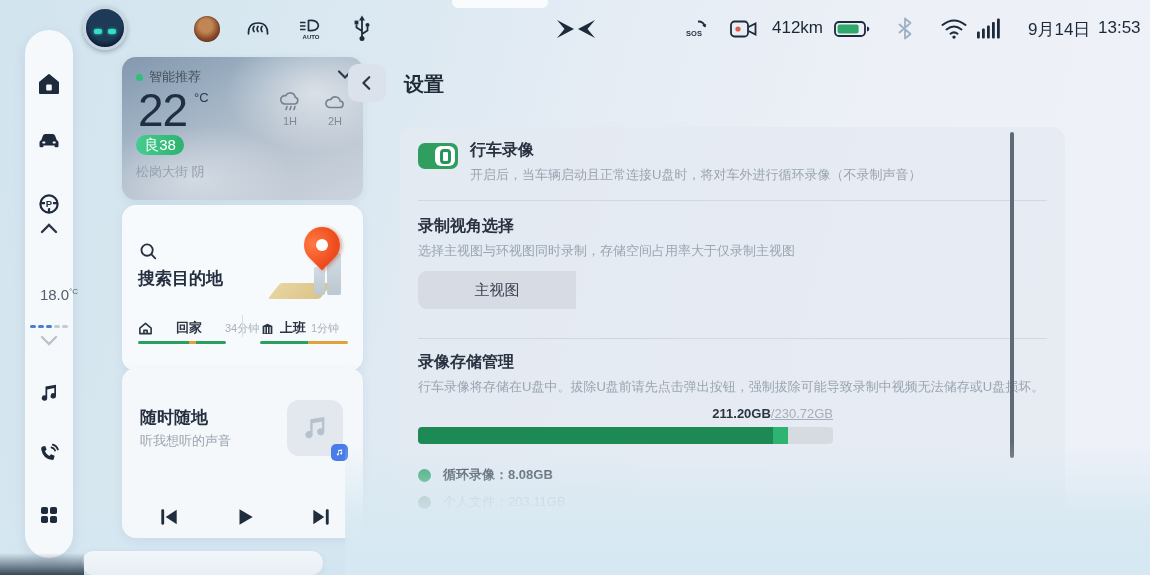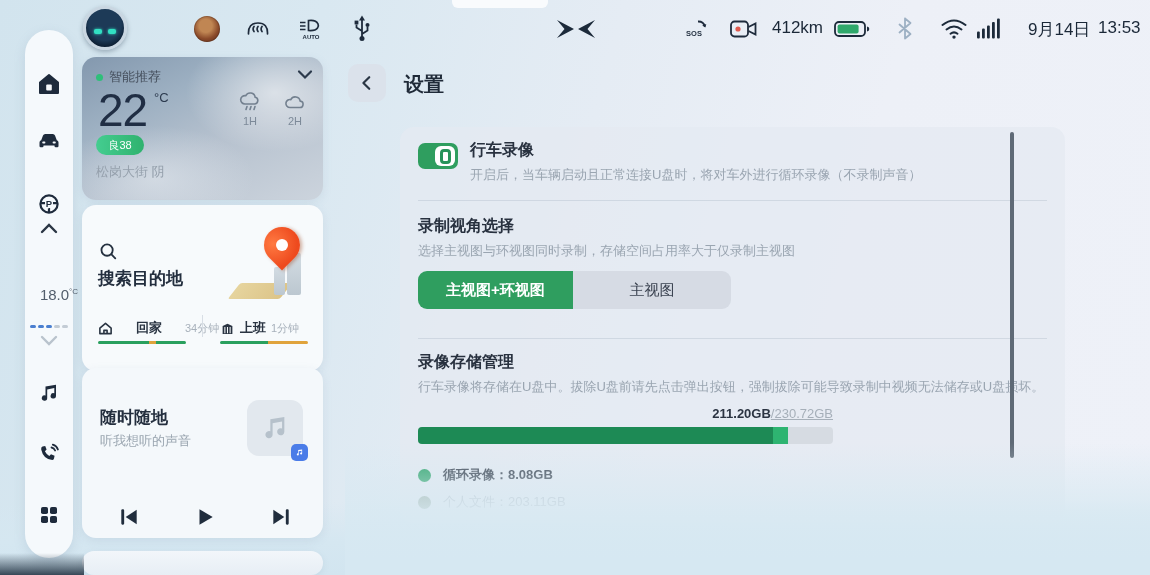--- a/index.html
+++ b/index.html
@@ -26,35 +26,35 @@
   .robot{left:83px;top:6px;width:38px;height:38px;border-radius:50%;
        background:radial-gradient(circle at 50% 40%,#1d3a57 0 54%,#0d1f33 75%);
        border:3px solid #c9d6e1;box-shadow:0 2px 5px rgba(60,80,100,.4);}
   .robot i{position:absolute;top:20px;width:8px;height:5px;border-radius:2px;background:#32e0c3;box-shadow:0 0 3px #32e0c3;}
   .robot i.l{left:8px;} .robot i.r{right:8px;}
   .avatar{left:194px;top:16px;width:26px;height:26px;border-radius:50%;
        background:radial-gradient(circle at 45% 38%,#c08653 0 30%,#8a4a2a 60%,#5a2b1a 95%);
        box-shadow:inset 0 0 0 1px rgba(0,0,0,.15);}
   .bar-txt{font-size:17px;color:#1b2838;font-weight:500;white-space:nowrap;}
   
-  .card{border-radius:14px;box-shadow:0 3px 10px rgba(120,145,170,.14);}
+  .card{border-radius:14px;box-shadow:0 3px 10px rgba(120,145,170,.14);margin-left:40px;}
   .weather{left:82px;top:57px;width:241px;height:143px;overflow:hidden;
        background:linear-gradient(155deg,#8398ae 0%,#9db0c2 30%,#b7c2cf 58%,#ccd4dd 100%);}
   .weather .cloud1{position:absolute;left:40%;top:-20%;width:80%;height:90%;border-radius:50%;
        background:radial-gradient(ellipse,rgba(255,255,255,.55),rgba(255,255,255,0) 65%);}
   .weather .cloud2{position:absolute;left:-15%;top:45%;width:90%;height:80%;border-radius:50%;
        background:radial-gradient(ellipse,rgba(235,240,245,.5),rgba(235,240,245,0) 65%);}
   .w-head{position:absolute;left:14px;top:11px;display:flex;align-items:center;gap:6px;
        font-size:13px;color:#46505e;font-weight:500;}
   .w-dot{width:7px;height:7px;border-radius:50%;background:#2fbf7a;}
   .w-temp{position:absolute;left:16px;top:26px;font-size:46px;font-weight:500;color:#202e44;letter-spacing:-1px;}
   .w-unit{position:absolute;left:72px;top:33px;font-size:13px;color:#2c3a4e;}
   .w-fc{position:absolute;top:34px;width:30px;text-align:center;font-size:11px;color:#7d8a99;}
   .w-badge{position:absolute;left:14px;top:78px;width:48px;height:20px;border-radius:10px;
-       background:linear-gradient(90deg,#44cd90,#2fb26e);color:#fff;font-size:11px;
+       background:linear-gradient(90deg,#44cd90,#2fb26e);color:#fff;font-size:15px;
        display:flex;align-items:center;justify-content:center;}
   .w-loc{position:absolute;left:14px;top:106px;font-size:13px;color:#95a0ac;}
   .navcard{left:82px;top:205px;width:241px;height:166px;background:#f7fafc;}
   .nav-label{position:absolute;left:16px;top:62px;font-size:17px;font-weight:600;color:#232e3e;}
   .sc-label{font-size:13px;font-weight:600;color:#2a3442;}
   .sc-eta{font-size:11px;color:#a8b1bb;}
   .sc-bar{position:absolute;top:136px;width:88px;height:3px;border-radius:2px;overflow:hidden;display:flex;}
   .pin{position:absolute;left:182px;top:22px;width:36px;height:36px;border-radius:50% 50% 50% 0;
        transform:rotate(-45deg);background:radial-gradient(circle at 35% 30%,#ff7a42,#ee4a1e 70%);
        box-shadow:1px 2px 4px rgba(150,60,20,.4);}
@@ -373,21 +373,20 @@
           <i></i>
         </div>
       </div>
     <div class="row-title" style="left:70px;top:13px">行车录像</div>
     <div class="row-desc" style="left:70px;top:39px">开启后，当车辆启动且正常连接U盘时，将对车外进行循环录像（不录制声音）</div>
     <div class="divider" style="top:73px"></div>
 
     <div class="row-title" style="left:18px;top:89px">录制视角选择</div>
     <div class="row-desc" style="left:18px;top:115px">选择主视图与环视图同时录制，存储空间占用率大于仅录制主视图</div>
     <div class="seg">
-      <div class="opt sel">主视图+环视图</div>
       <div class="opt uns">主视图</div>
     </div>
     <div class="divider" style="top:211px"></div>
 
     <div class="row-title" style="left:18px;top:225px">录像存储管理</div>
     <div class="row-desc" style="left:18px;top:251px">行车录像将存储在U盘中。拔除U盘前请先点击弹出按钮，强制拔除可能导致录制中视频无法储存或U盘损坏。</div>
     <div class="store-num">
       <b>211.20GB</b><span>/230.72GB</span>
     </div>
     <div class="store-bar">

